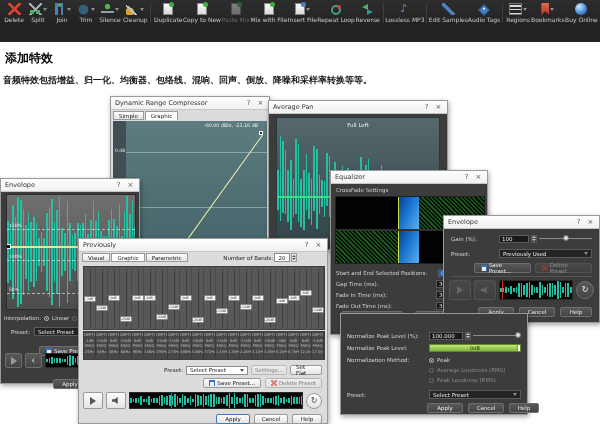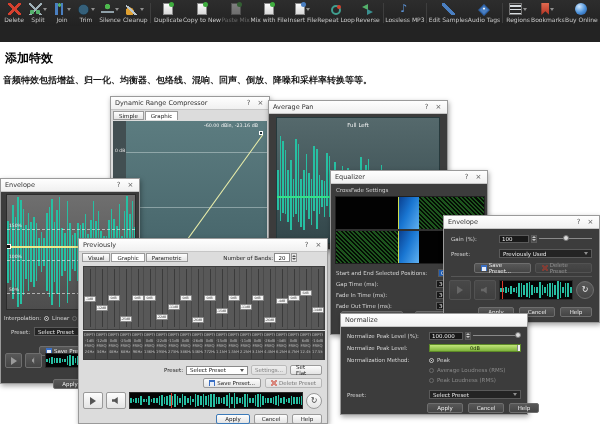--- a/index.html
+++ b/index.html
@@ -1018,24 +1018,20 @@
       </span>
   </div>
   <div style="position:absolute;right:7px;top:91px;display:flex;gap:5px">
     <span class="dk-btn" style="width:36px">Apply</span>
     <span class="dk-btn" style="width:36px">Cancel</span>
     <span class="dk-btn" style="width:32px">Help</span>
   </div>
 </div>
 
 <div class="win" style="left:340px;top:313px;width:188px;height:102px;z-index:8">
-  <div class="tbar">
-    <span class="ttl">Normalize</span>
-      <span class="sp"></span>
-  </div>
   <div style="position:absolute;left:6px;top:17px;right:6px;display:flex;align-items:center;gap:2px">
     <span class="dk-lbl" style="width:80px">Normalize Peak Level (%):</span>
     <span class="dk-inp" style="width:34px">100.000</span>
     <span class="spin">
         <i class="u"></i>
         <i class="d"></i>
       </span>
     <span class="slider" style="flex:1">
         <span class="track"></span>
         <span class="knob" style="right:0"></span>

